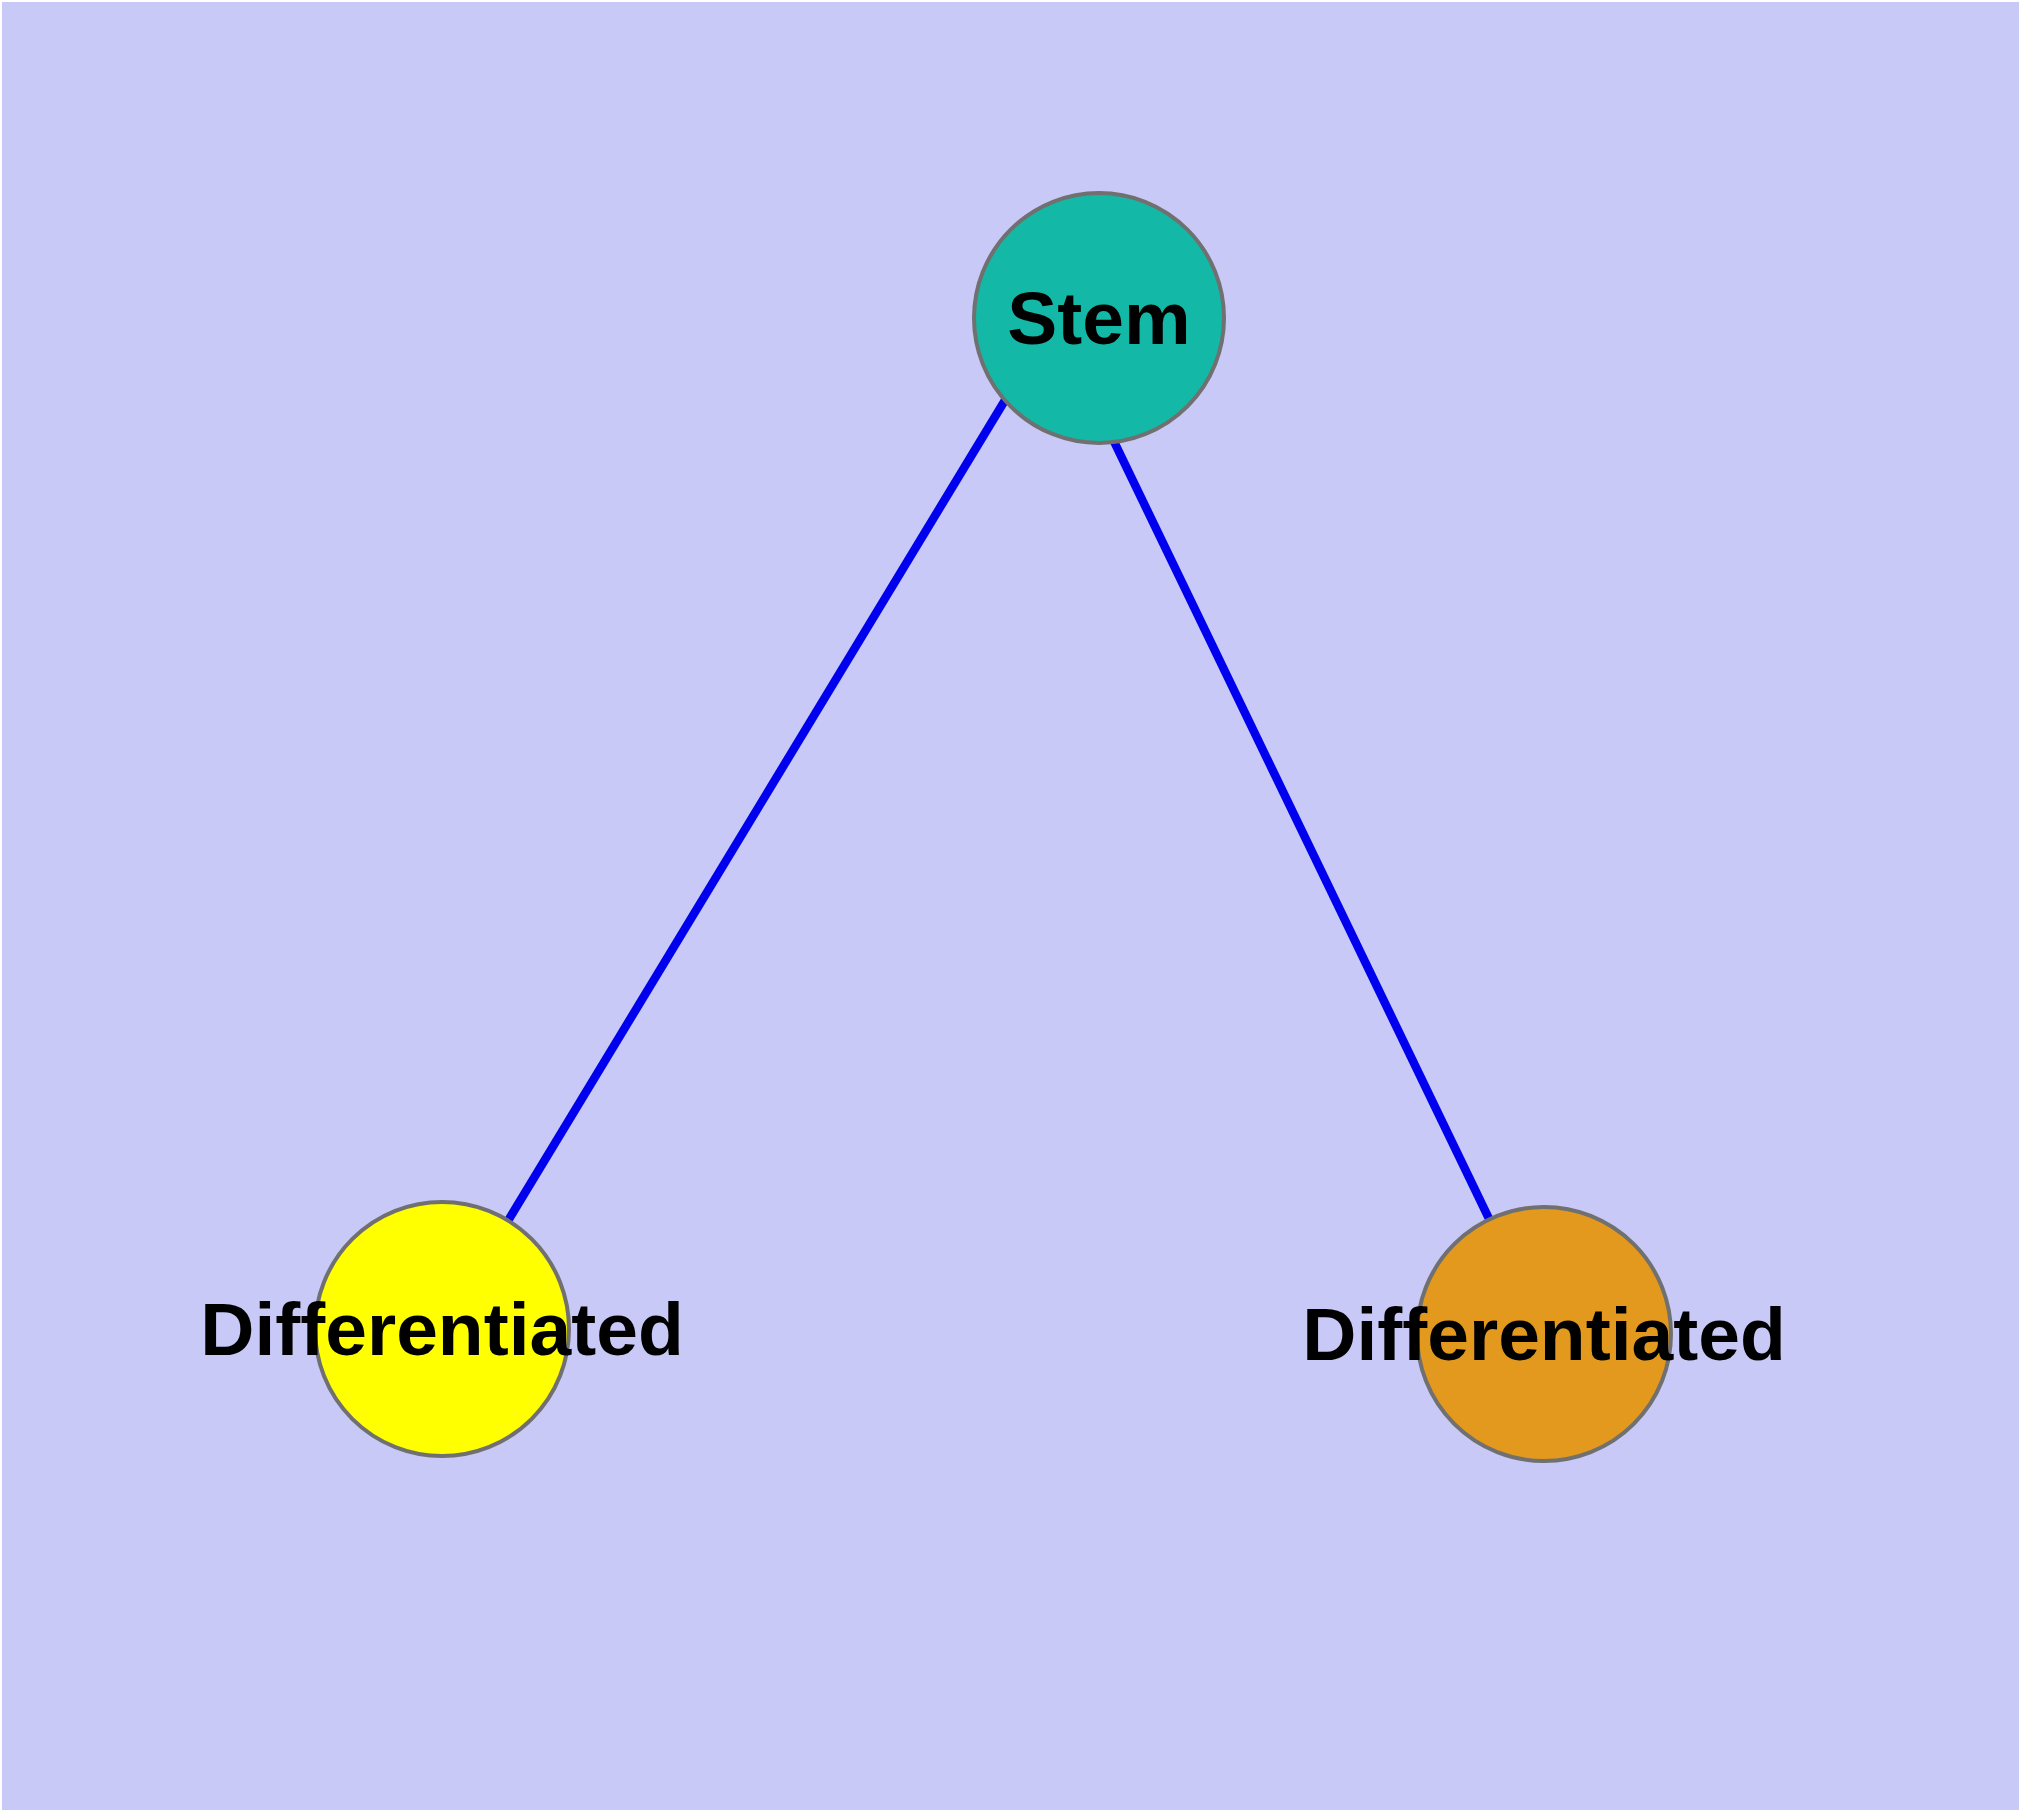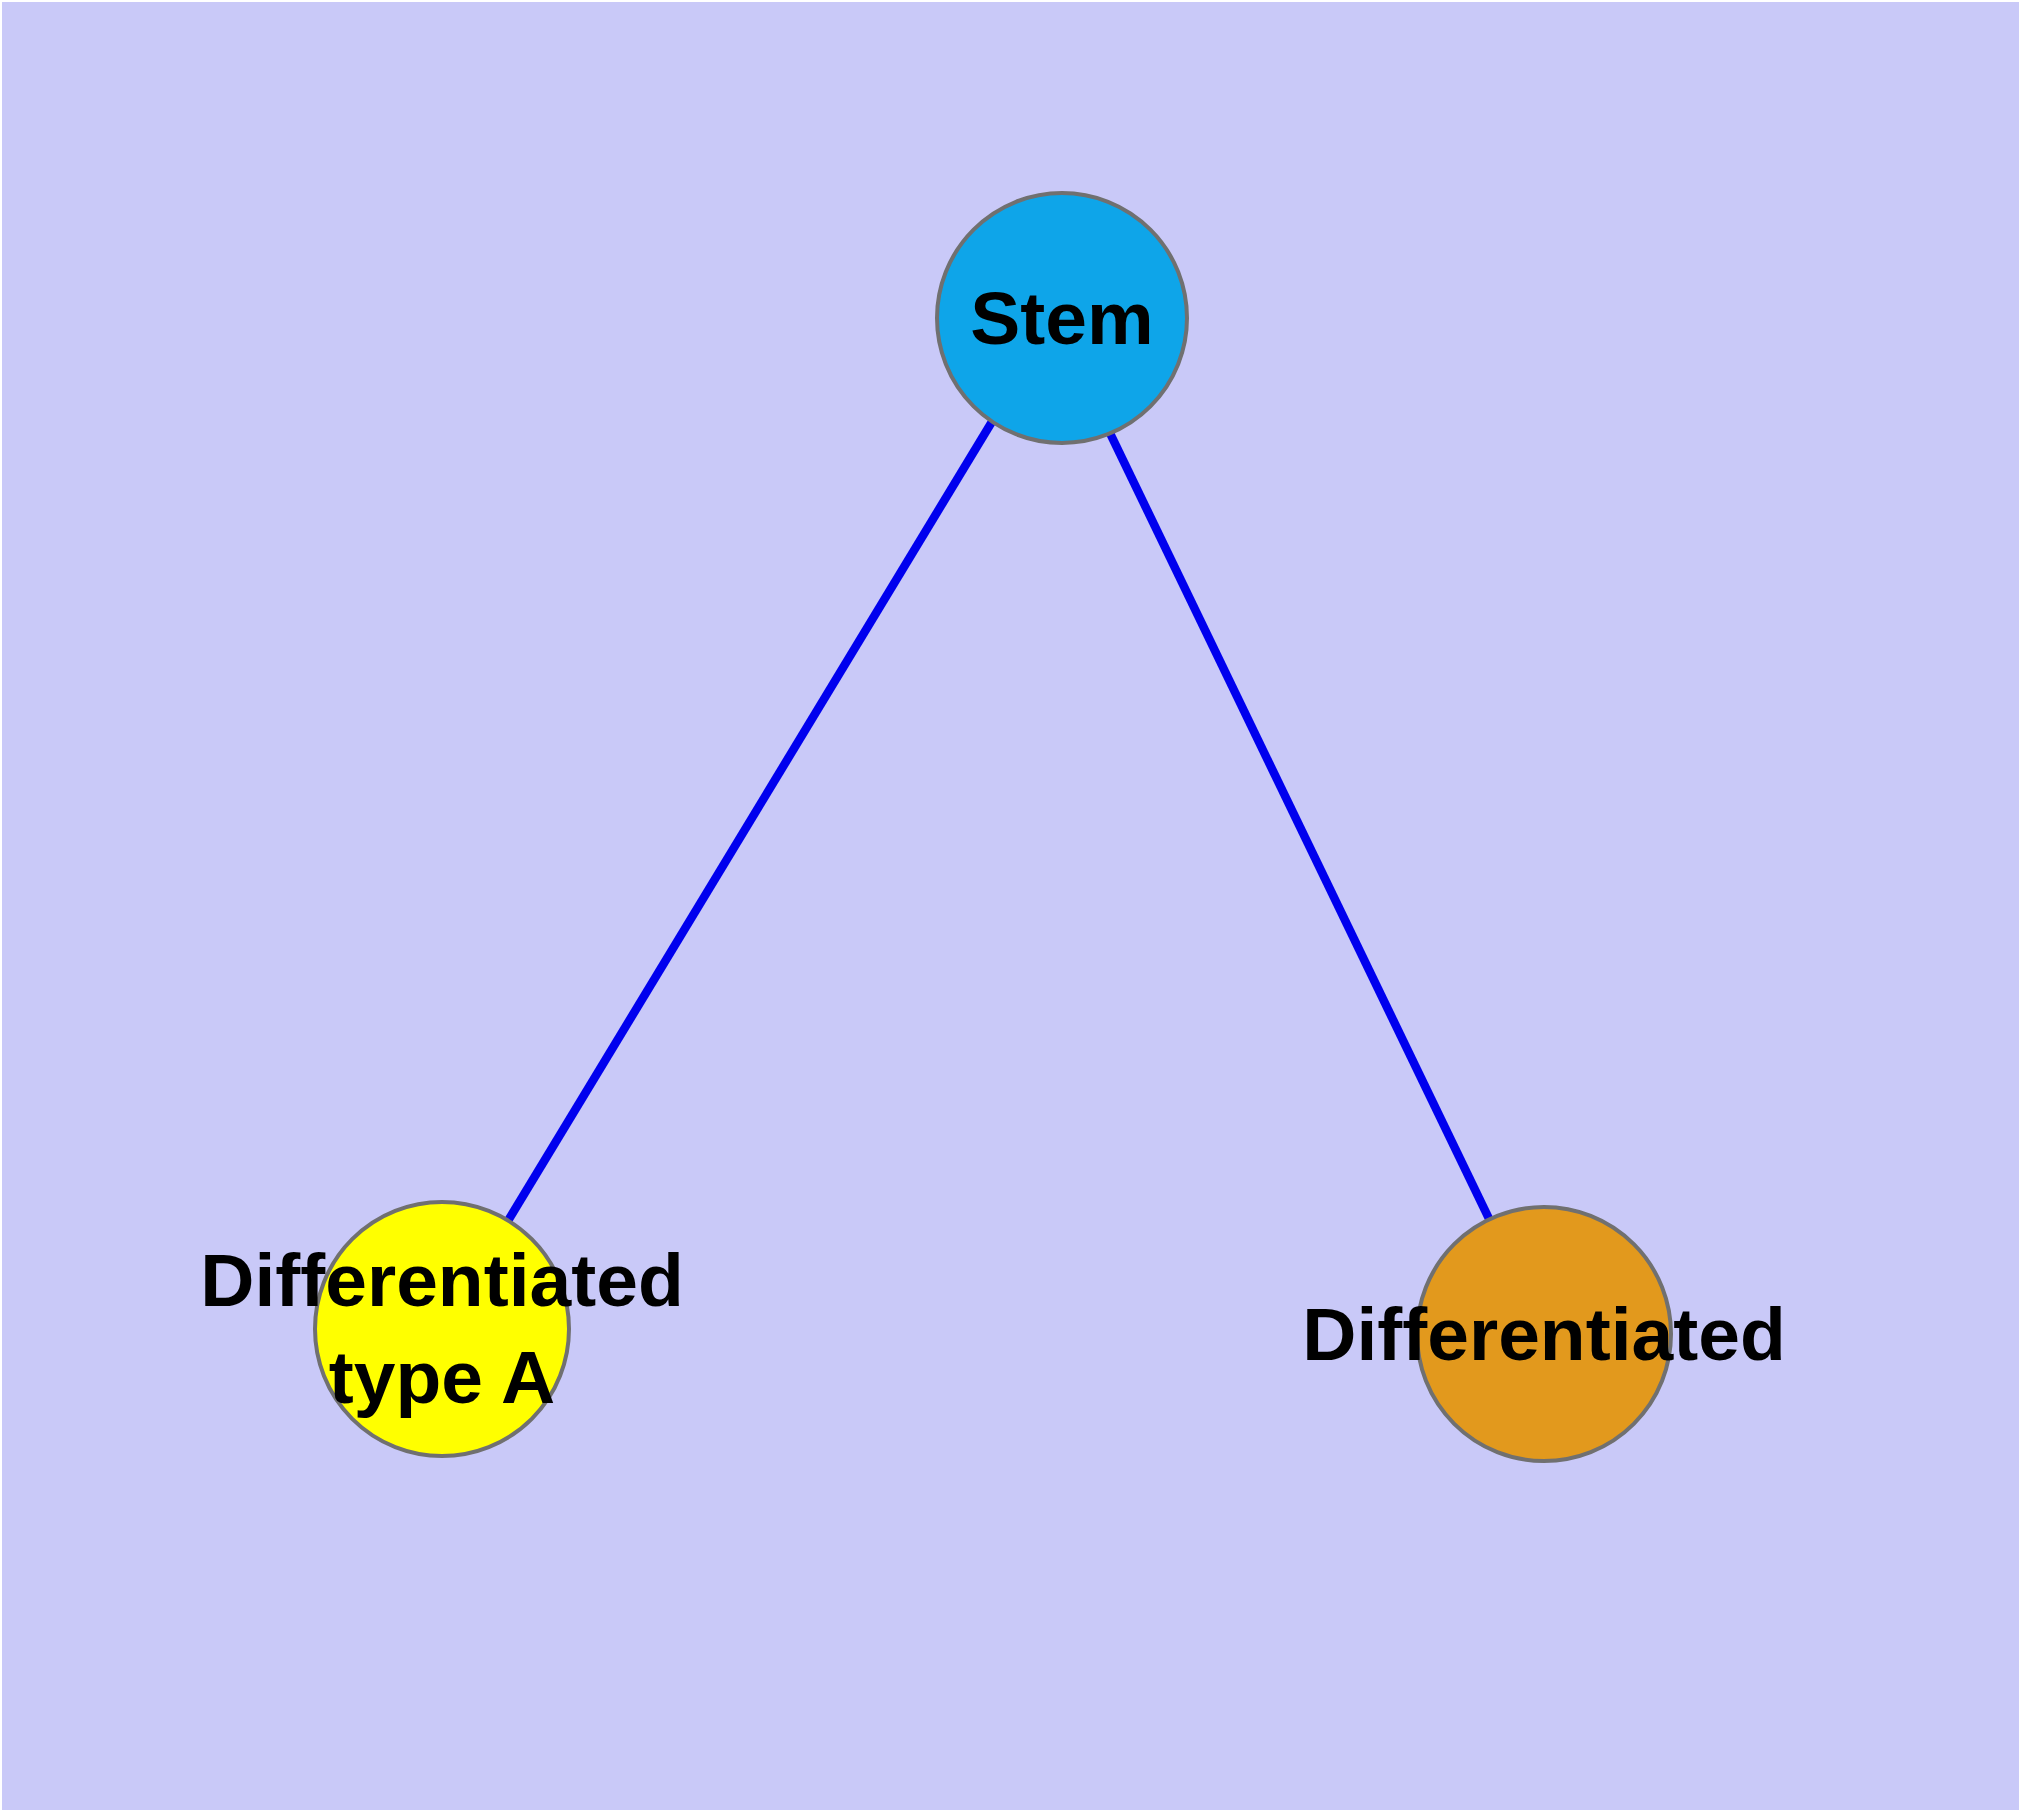--- a/index.html
+++ b/index.html
@@ -52,31 +52,30 @@
 </head>
 <body>
 
 <div id="canvas" style="--bg-color: #C9C9F8; --border-color: #707070; --text-color: #000000; border-color: rgb(255, 255, 255);">
 
   <svg id="edges" viewBox="0 0 2378 2132" width="2015" height="1807">
       <line x1="1241" y1="373" x2="519" y2="1565" stroke="#0000EE" stroke-width="10"></line>
       <line x1="1241" y1="373" x2="1819" y2="1571" stroke="#0000EE" stroke-width="10"></line>
     </svg>
 
-  <div class="node" style="left: 933px; top: 189px; width: 254px; height: 254px; background: #0ea5e9; border-width: 4.2px;">
+  <div class="node" style="left: 970px; top: 189px; width: 254px; height: 254px; background: #14b8a6; border-width: 4.2px;">
     <div class="node-label">
       <span>Stem</span>
       <span></span>
     </div>
   </div>
 
   <div class="node" style="left: 311px; top: 1198px; width: 258px; height: 258px; background: rgb(255, 255, 0); border-width: 4.2px;">
     <div class="node-label">
       <span>Differentiated</span>
-      <span>type A</span>
     </div>
   </div>
 
   <div class="node" style="left: 1413px; top: 1203px; width: 258px; height: 258px; background: rgb(226, 153, 29); border-width: 4.2px;">
     <div class="node-label">
       <span>Differentiated</span>
     </div>
   </div>
 
 </div>

